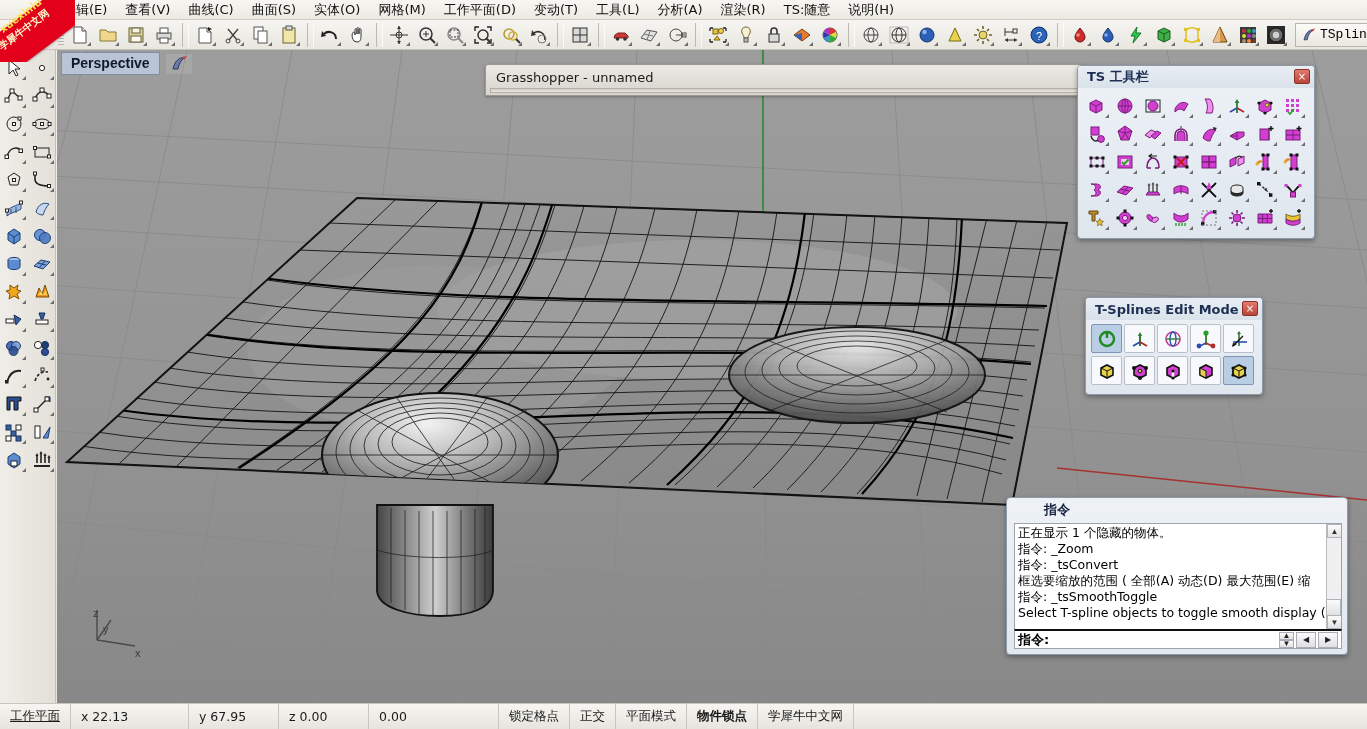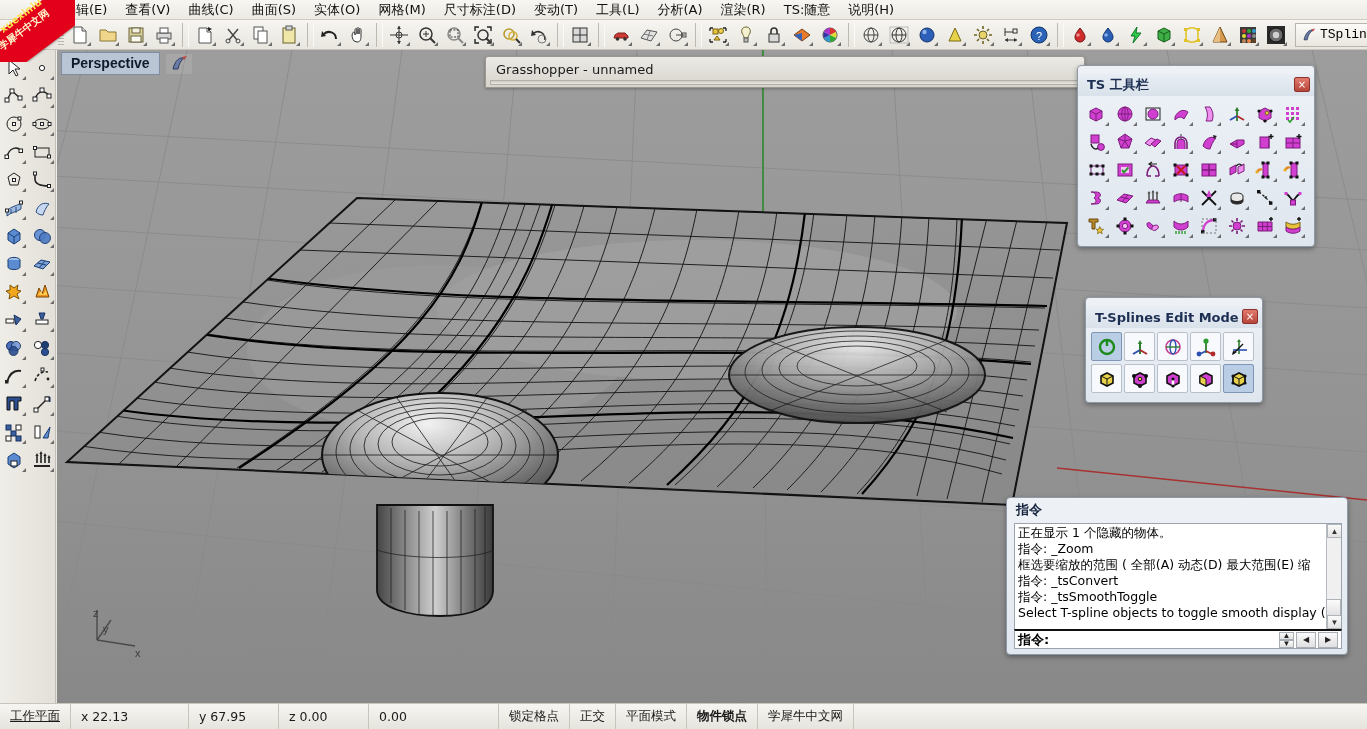--- a/index.html
+++ b/index.html
@@ -94,21 +94,21 @@
     font-family: "Liberation Sans","DejaVu Sans",sans-serif;
   }
   #vptab .micon {
     width: 26px; height: 20px; background: rgba(255,255,255,0.10);
     display:flex; align-items:center; justify-content:center;
   }
   #axisgizmo { position:absolute; left:22px; bottom: 52px; z-index:30; }
 
   
   #ghwin {
-    position: absolute; left: 485px; top: 56px;
+    position: absolute; left: 485px; top: 64px;
     width: 600px; height: 32px; z-index: 50;
     background: linear-gradient(#eceae5,#d7d4cd);
     border: 1px solid #9c9890;
     border-radius: 3px 3px 0 0;
     box-shadow: 0 1px 3px rgba(0,0,0,.3);
   }
   #ghwin .ttl {
     position:absolute; left: 10px; top: 5px;
     font-size: 13px; color: #1a1a1a;
     font-family: "DejaVu Sans","Liberation Sans",sans-serif;
@@ -125,21 +125,20 @@
     background: linear-gradient(#eef2f7,#dfe6ee);
     border: 1px solid #8f9aa8;
     border-radius: 4px;
     box-shadow: 0 2px 5px rgba(0,0,0,.35);
   }
   .panel .phead {
     height: 22px; display: flex; align-items: center;
     padding: 0 4px 0 9px; position: relative;
     background: linear-gradient(#e9eef5,#d9e1ea);
     border-radius: 3px 3px 0 0;
-    margin-top: 8px;
   }
   .panel .phead .ptitle {
     font-size: 13px; font-weight: bold; color: #1c2e52;
     font-family: "DejaVu Sans","Liberation Sans",sans-serif;
   }
   .panel .pclose {
     position: absolute; right: 4px; top: 3px;
     width: 16px; height: 15px;
     background: linear-gradient(#e27a6e,#b6453a);
     border: 1px solid #8c3129; border-radius: 2px;
@@ -167,21 +166,21 @@
   
   #cmdpanel {
     position: absolute; left: 1006px; top: 497px;
     width: 342px; height: 158px; z-index: 70;
     background: linear-gradient(#eef2f7,#e2e8f0);
     border: 1px solid #8f9aa8; border-radius: 4px;
     box-shadow: 0 2px 5px rgba(0,0,0,.35);
   }
   #cmdpanel .chead { height: 22px; padding: 3px 0 0 9px;
     font-size: 13px; font-weight: bold; color:#17243f;
-    font-family:"DejaVu Sans","Liberation Sans",sans-serif; }
+    font-family:"DejaVu Sans","Liberation Sans",sans-serif;margin-left:28px; }
   #cmdhistory {
     position: absolute; left: 7px; top: 25px; width: 328px; height: 107px;
     background: #fff; border: 1px solid #9aa3ae;
     overflow: hidden; padding: 1px 0 0 3px;
   }
   #cmdhistory .line {
     font-size: 12.5px; color: #000; white-space: nowrap; line-height: 16px;
     font-family: "DejaVu Sans","Liberation Sans",sans-serif;
   }
   #cmdhistory .sbar {
@@ -250,21 +249,21 @@
 
 <div id="app">
 
   <div id="menubar">
       <div class="mi">编辑(E)</div>
       <div class="mi">查看(V)</div>
       <div class="mi">曲线(C)</div>
       <div class="mi">曲面(S)</div>
       <div class="mi">实体(O)</div>
       <div class="mi">网格(M)</div>
-      <div class="mi">尺寸标注(D)</div>
+      <div class="mi">工作平面(D)</div>
       <div class="mi">变动(T)</div>
       <div class="mi">工具(L)</div>
       <div class="mi">分析(A)</div>
       <div class="mi">渲染(R)</div>
       <div class="mi">TS:随意</div>
       <div class="mi">说明(H)</div>
     </div>
 
   <div id="toolbar">
     <div class="tb-gripper"></div>
@@ -1482,22 +1481,22 @@
         </div>
     </div>
   </div>
 
   <div id="cmdpanel">
     <div class="chead">指令</div>
     <div id="cmdhistory">
       <div id="cmdlines" style="padding-right:18px;">
           <div class="line">正在显示 1 个隐藏的物体。</div>
           <div class="line">指令: _Zoom</div>
+          <div class="line">指令: _tsConvert</div>
           <div class="line">框选要缩放的范围 ( 全部(A)  动态(D)  最大范围(E)  缩</div>
-          <div class="line">指令: _tsConvert</div>
           <div class="line">指令: _tsSmoothToggle</div>
           <div class="line">Select T-spline objects to toggle smooth display ( Display</div>
         </div>
       <div class="sbar">
         <div class="sbtn">▲</div>
         <div class="sthumb"></div>
         <div class="sbtn" style="position:absolute;bottom:0;">▼</div>
       </div>
     </div>
     <div id="cmdinput">

